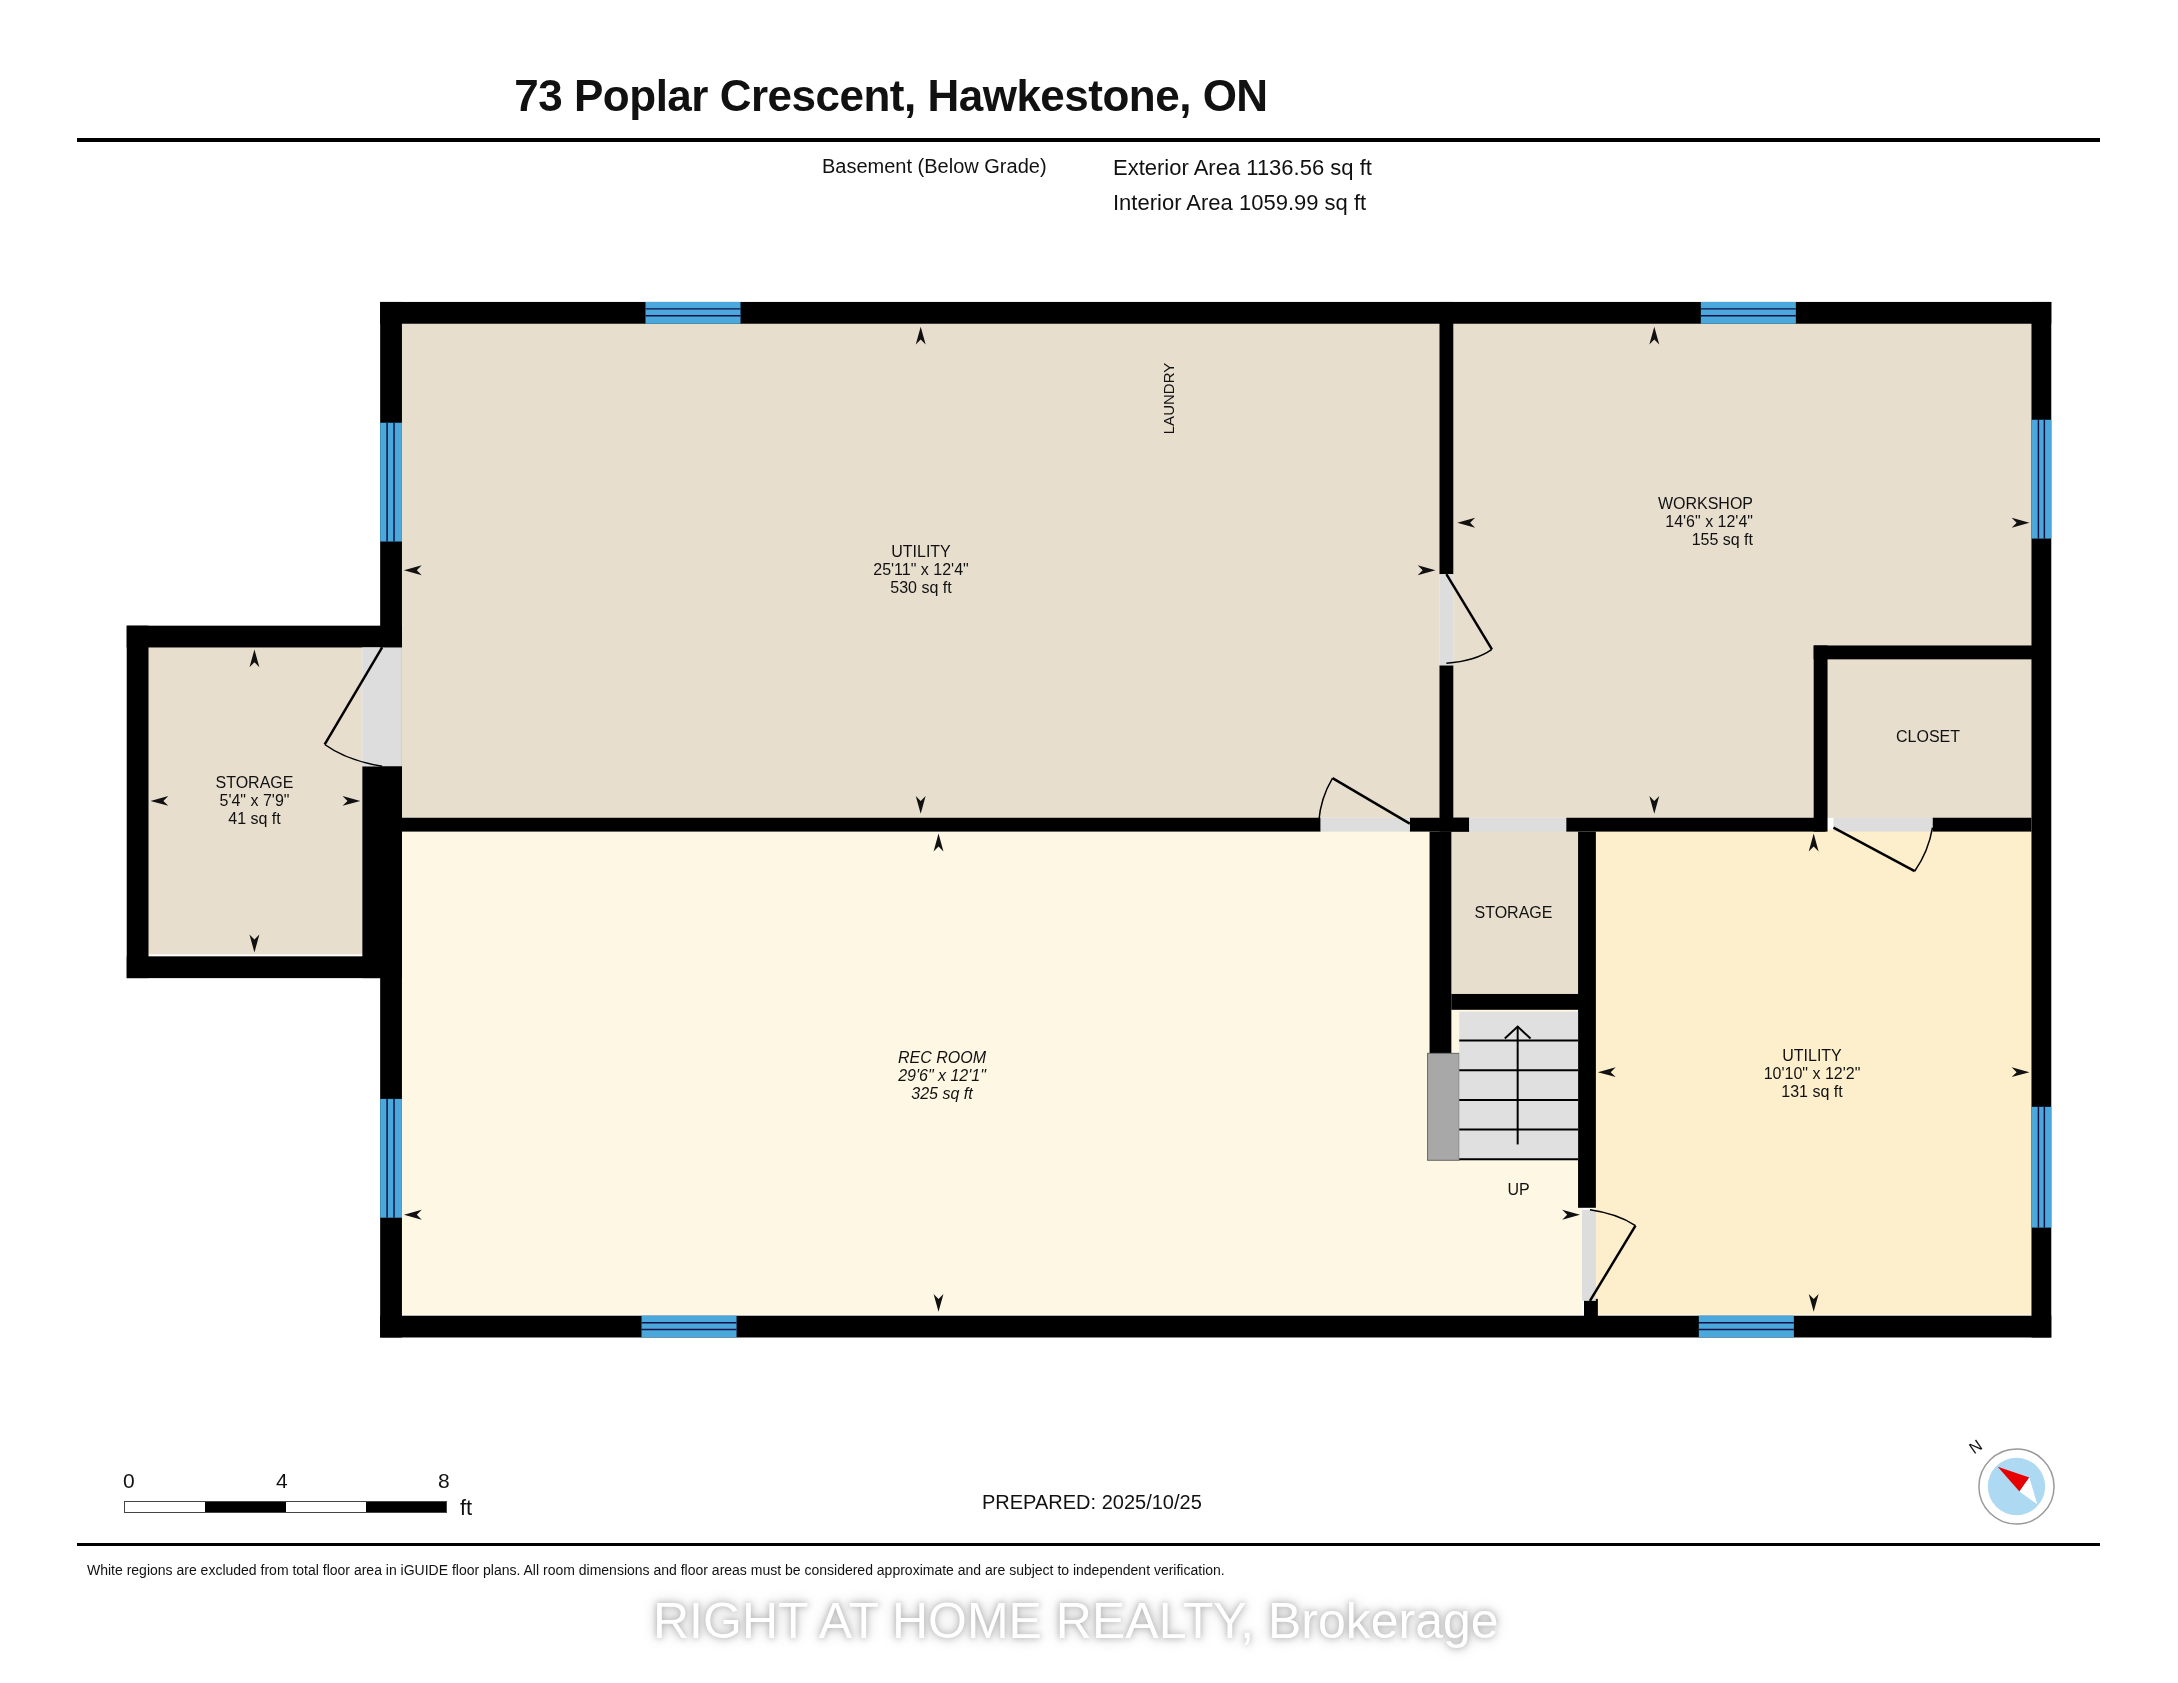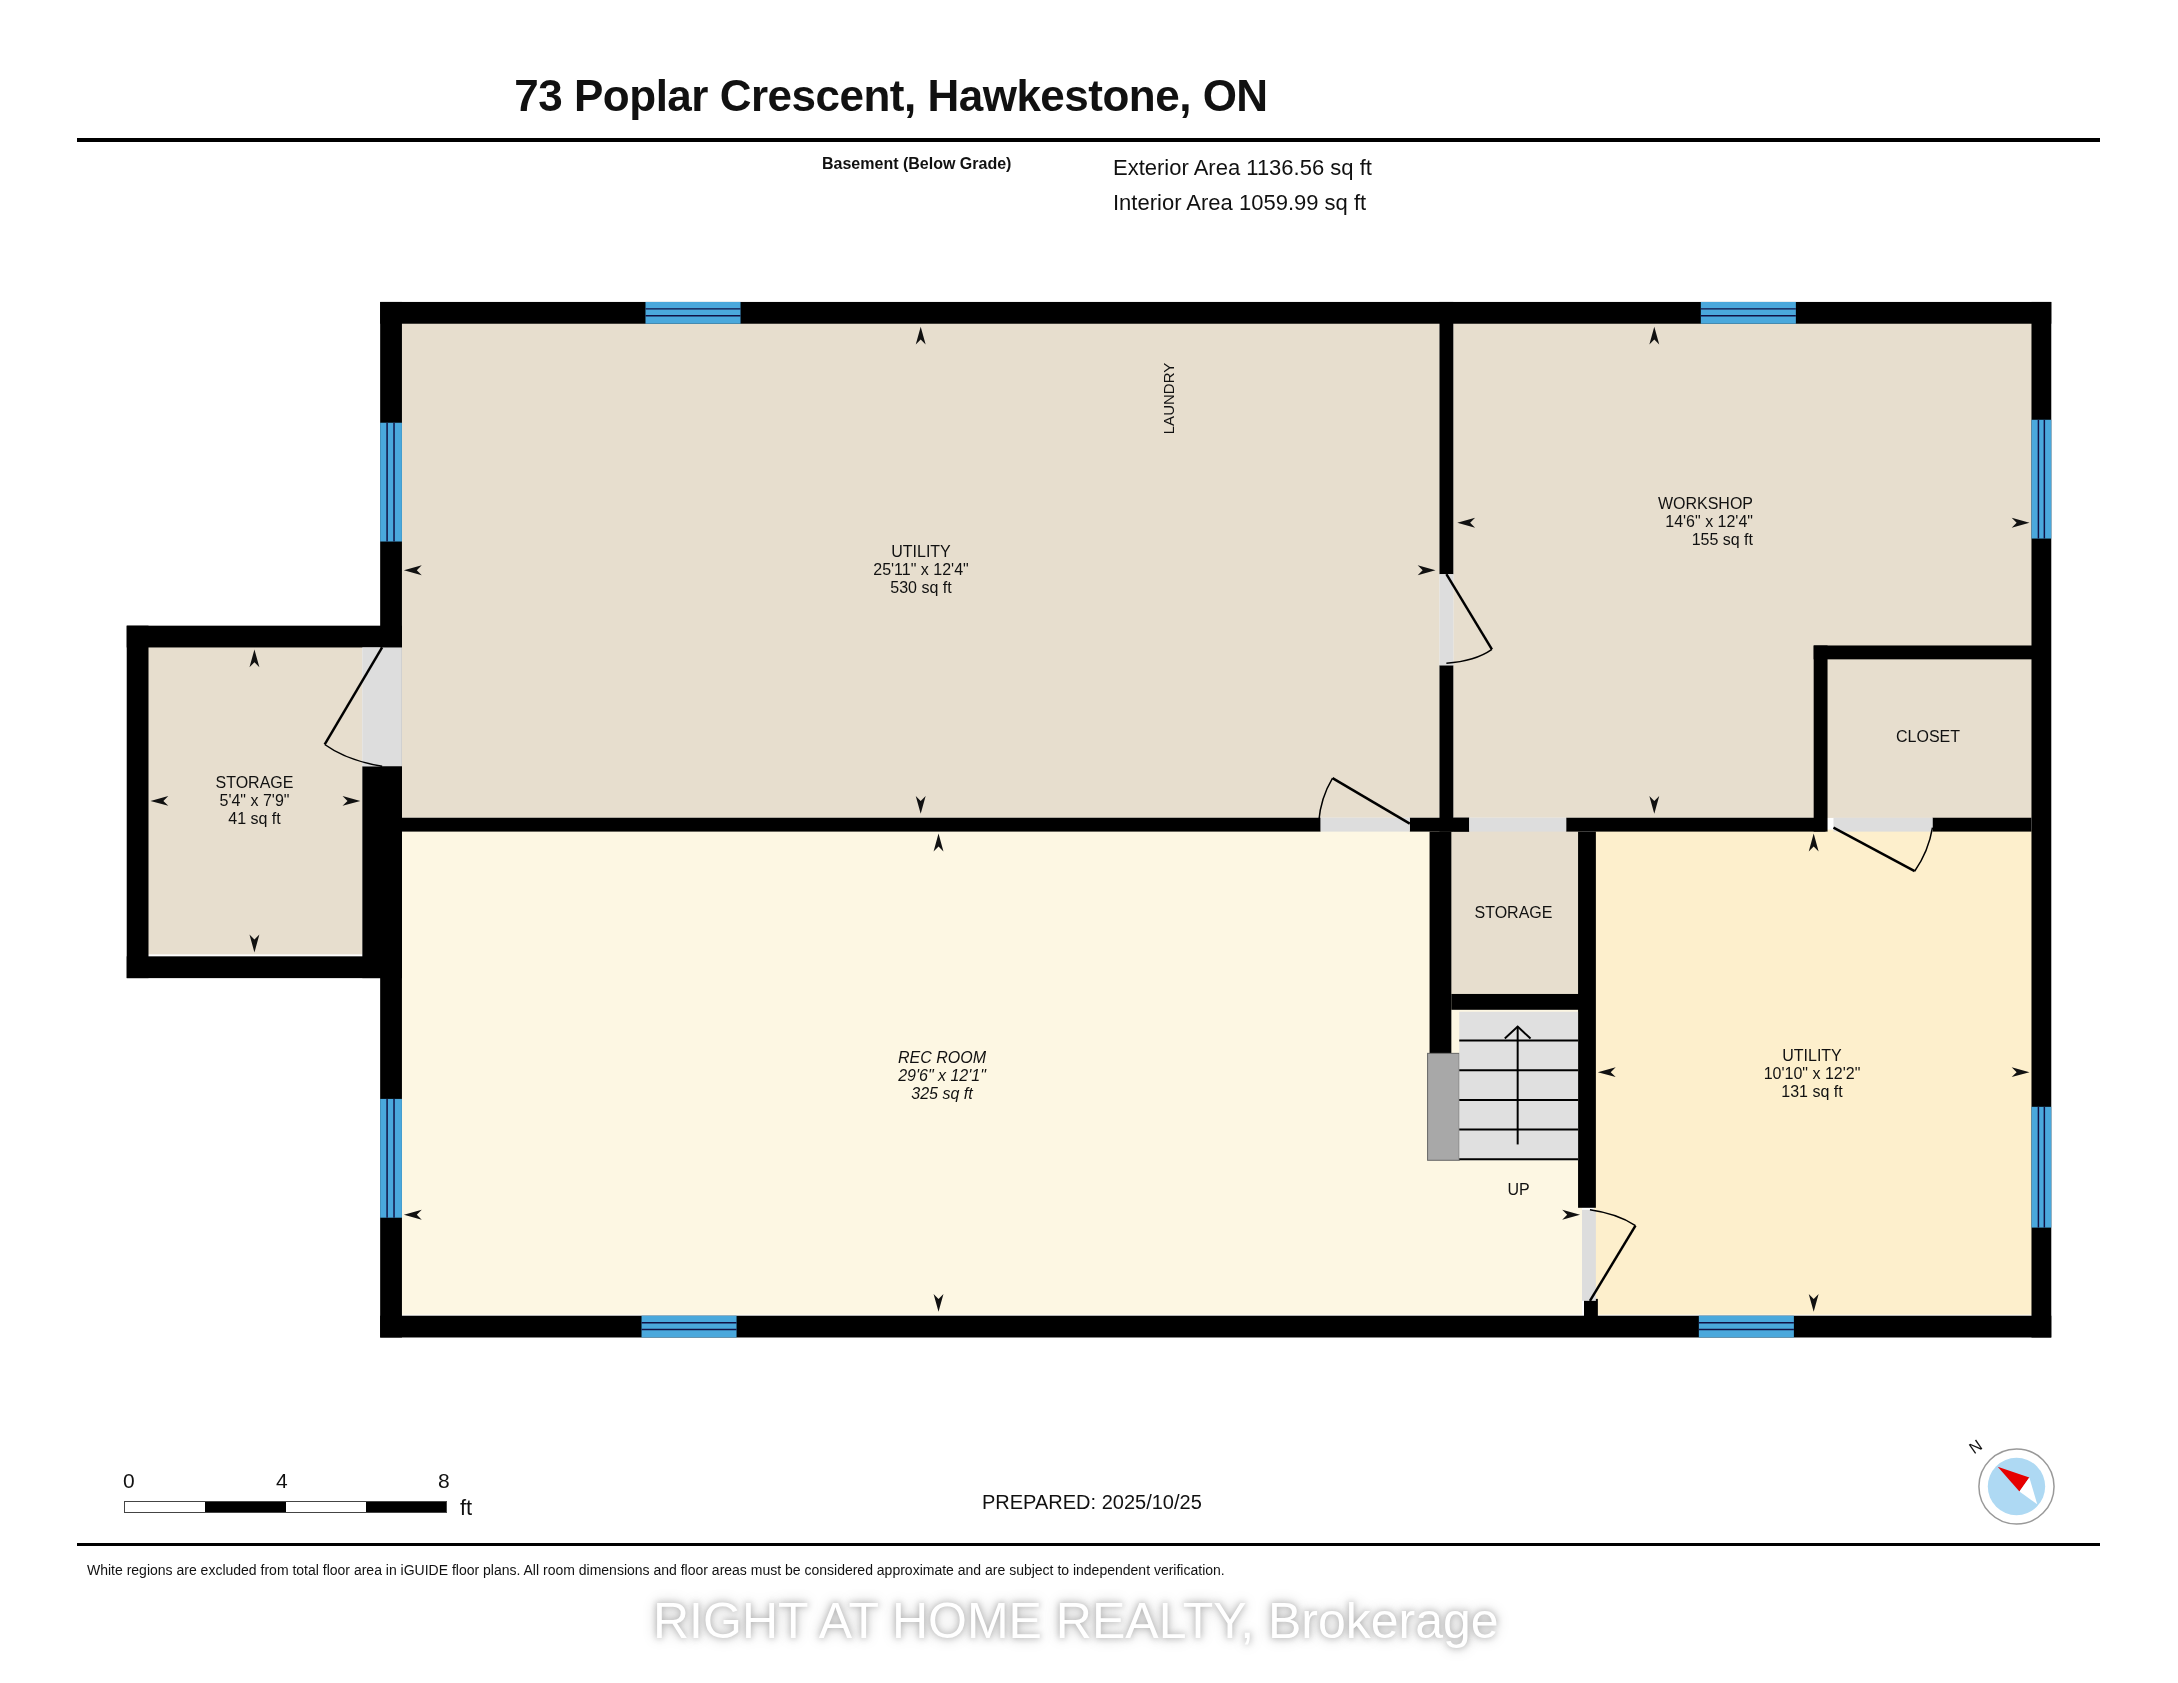--- a/index.html
+++ b/index.html
@@ -1,20 +1,20 @@
 <!DOCTYPE html>
 <html><head>
 <meta charset="utf-8">
 <style>
   html,body{margin:0;padding:0;background:#fff;}
   body{width:2178px;height:1683px;position:relative;overflow:hidden;font-family:"Liberation Sans",sans-serif;color:#111;}
   .abs{position:absolute;}
   .title{left:0;width:1782px;top:71px;text-align:center;font-size:44px;font-weight:bold;letter-spacing:-0.5px;}
   .rule{background:#000;height:4px;}
-  .sub-label{font-size:16px;font-weight:bold;}
+  .sub-label{font-size:20px;font-weight:normal;}
   .sub-val{font-size:22px;}
   .disclaimer{left:87px;top:1562px;font-size:14px;}
   .watermark{left:653px;top:1592px;font-size:50px;color:#fff;text-shadow:0 0 6px #aaa,0 0 14px #bbb;letter-spacing:0px;}
   .prepared{left:982px;top:1491px;font-size:20px;}
 </style>
 </head>
 <body>
 
 <div class="abs title">73 Poplar Crescent, Hawkestone, ON</div>
 <div class="abs rule" style="left:77px;top:138px;width:2023px;"></div>

